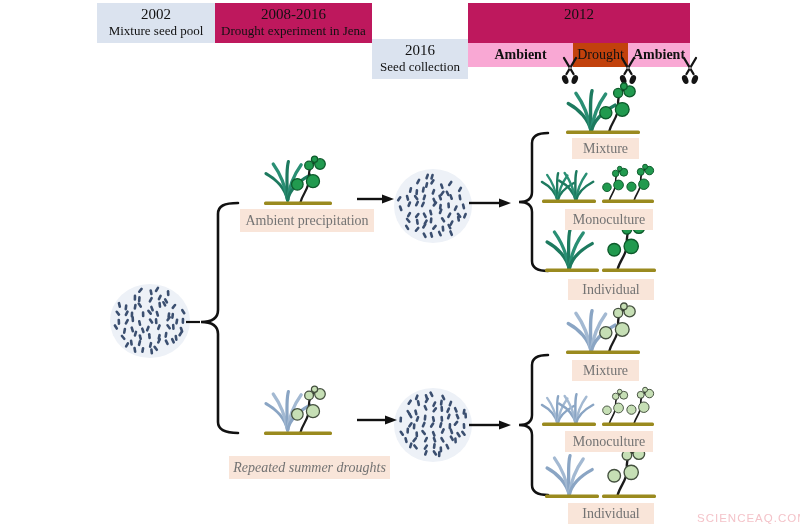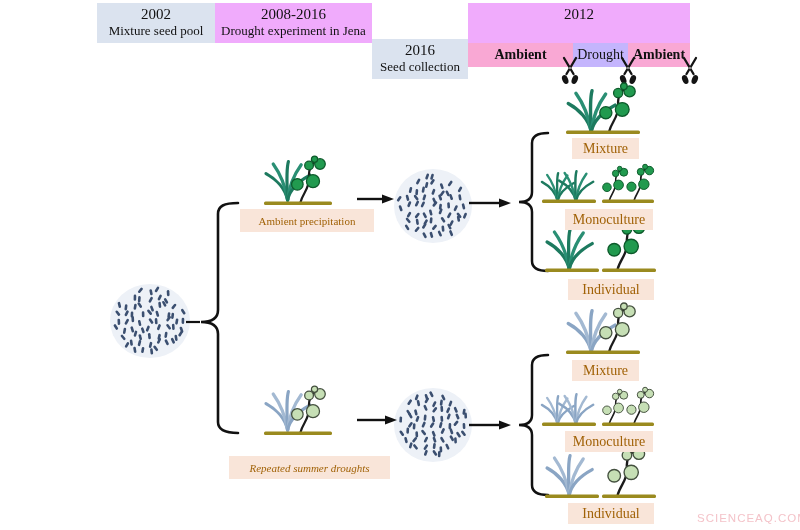--- a/index.html
+++ b/index.html
@@ -3,31 +3,31 @@
 <meta charset="utf-8">
 <style>
   html,body{margin:0;padding:0;background:#fff;}
   .fig{position:relative;width:800px;height:530px;background:#fff;overflow:hidden;
        font-family:"Liberation Serif","DejaVu Serif",serif;color:#111;}
   
   .seg{position:absolute;top:3px;height:40px;text-align:center;z-index:1;}
   .seg .yr{font-size:15px;line-height:17px;margin-top:3px;}
   .seg .lb{font-size:13px;line-height:16px;}
   .c-blue{background:#dbe3ef;}
-  .c-gray{background:#f0abfc;}
+  .c-gray{background:#be185d;}
   .strip{position:absolute;top:43px;height:24px;line-height:24px;text-align:center;
          font-size:14px;z-index:1;}
   .s-amb{background:#f9a8d4;font-weight:bold;}
-  .s-dro{background:#c4b5fd;}
+  .s-dro{background:#c2410c;}
   
   .gfx{position:absolute;left:0;top:0;z-index:2;}
   
-  .tag{position:absolute;background:#f9e5d9;color:#a16207;display:flex;align-items:center;
+  .tag{position:absolute;background:#f9e5d9;color:#737373;display:flex;align-items:center;
        justify-content:center;font-size:14px;z-index:3;white-space:nowrap;}
-  .tag.big{font-size:11px;}
+  .tag.big{font-size:14px;}
   .wm{position:absolute;left:697px;top:512px;z-index:3;font-family:"Liberation Sans",sans-serif;
       font-size:11.5px;letter-spacing:1px;color:#f4c3c9;}
   
   .pot-amb{--grass:#2a8f74;--grass2:#1d7a5f;--forb:#219a4f;--forb-edge:#0d5a2b;}
   .pot-dro{--grass:#a3b9d2;--grass2:#8aa5c4;--forb:#c6dfb5;--forb-edge:#44503f;}
 </style>
 </head>
 <body>
 
 <div class="fig">

